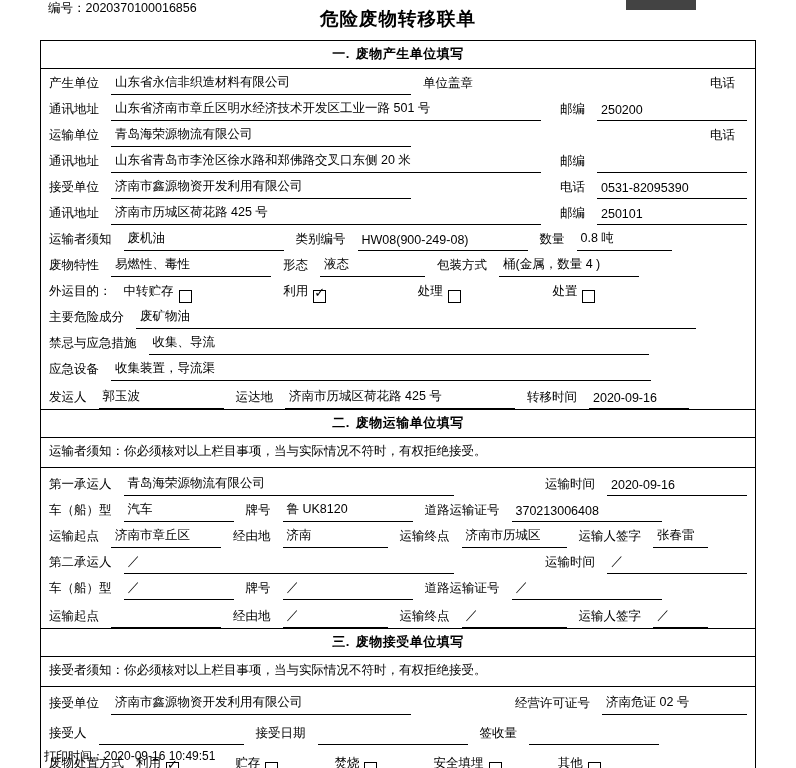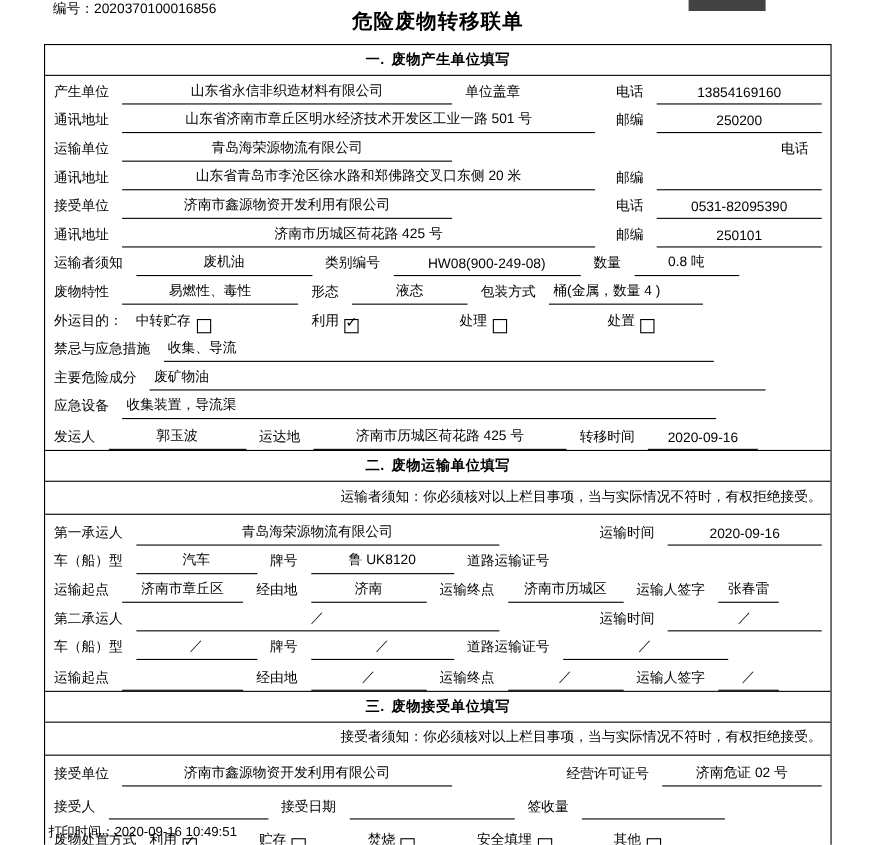--- a/index.html
+++ b/index.html
@@ -71,32 +71,31 @@
     display: flex;
     align-items: flex-end;
     height: 26px;
     padding: 0 8px;
     box-sizing: border-box;
   }
   .row.notice {
     align-items: center;
     height: 30px;
     border-bottom: 1px solid #000;
-    justify-content: flex-end;
   }
   .lbl {
     white-space: nowrap;
     padding-bottom: 3px;
   }
   .val {
     position: relative;
     border-bottom: 1px solid #000;
     padding: 0 4px 3px 4px;
     white-space: nowrap;
-    text-align: center;
+    text-align: left;
     flex: none;
     min-height: 17px;
     box-sizing: border-box;
   }
   .val.left { text-align: left; }
   .gap { width: 12px; flex: none; }
   .flexspace { flex: 1 1 auto; }
   .cb {
     display: inline-block;
     width: 11px;
@@ -146,21 +145,20 @@
 
     <div class="row">
       <span class="lbl">产生单位</span>
       <span class="gap"></span>
       <span class="val" style="width:300px">山东省永信非织造材料有限公司</span>
       <span class="gap"></span>
       <span class="lbl">单位盖章</span>
       <span class="flexspace"></span>
       <span class="lbl">电话</span>
       <span class="gap"></span>
-      <span class="val" style="width:150px">13854169160</span>
     </div>
 
     <div class="row">
       <span class="lbl">通讯地址</span>
       <span class="gap"></span>
       <span class="val" style="width:430px">山东省济南市章丘区明水经济技术开发区工业一路 501 号</span>
       <span class="flexspace"></span>
       <span class="lbl">邮编</span>
       <span class="gap"></span>
       <span class="val" style="width:150px">250200</span>
@@ -244,29 +242,29 @@
       <span class="flexspace"></span>
       <span class="lbl">处理</span>
       <span class="cb"></span>
       <span class="flexspace"></span>
       <span class="lbl">处置</span>
       <span class="cb"></span>
       <span style="width:60px" class="flexspace"></span>
     </div>
 
     <div class="row">
+      <span class="lbl">主要危险成分</span>
+      <span class="gap"></span>
+      <span class="val left" style="width:560px">废矿物油</span>
+    </div>
+
+    <div class="row">
       <span class="lbl">禁忌与应急措施</span>
       <span class="gap"></span>
       <span class="val left" style="width:500px">收集、导流</span>
-    </div>
-
-    <div class="row">
-      <span class="lbl">主要危险成分</span>
-      <span class="gap"></span>
-      <span class="val left" style="width:560px">废矿物油</span>
     </div>
 
     <div class="row">
       <span class="lbl">应急设备</span>
       <span class="gap"></span>
       <span class="val left" style="width:540px">收集装置，导流渠</span>
     </div>
 
     <div class="row" style="height:28px">
       <span class="lbl">发运人</span>
@@ -304,20 +302,21 @@
       <span class="lbl">车（船）型</span>
       <span class="gap"></span>
       <span class="val" style="width:110px">汽车</span>
       <span class="gap"></span>
       <span class="lbl">牌号</span>
       <span class="gap"></span>
       <span class="val" style="width:130px">鲁 UK8120</span>
       <span class="gap"></span>
       <span class="lbl">道路运输证号</span>
       <span class="gap"></span>
+      <span class="val" style="width:150px">370213006408</span>
     </div>
 
     <div class="row">
       <span class="lbl">运输起点</span>
       <span class="gap"></span>
       <span class="val" style="width:110px">济南市章丘区</span>
       <span class="gap"></span>
       <span class="lbl">经由地</span>
       <span class="gap"></span>
       <span class="val" style="width:105px">济南</span>

